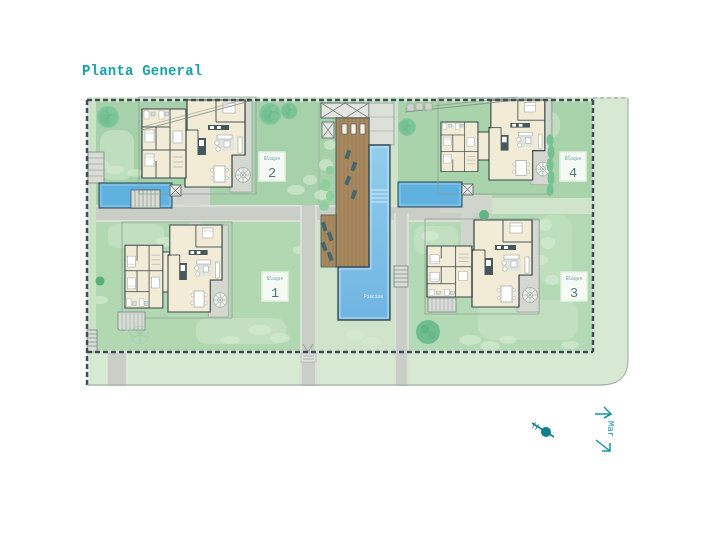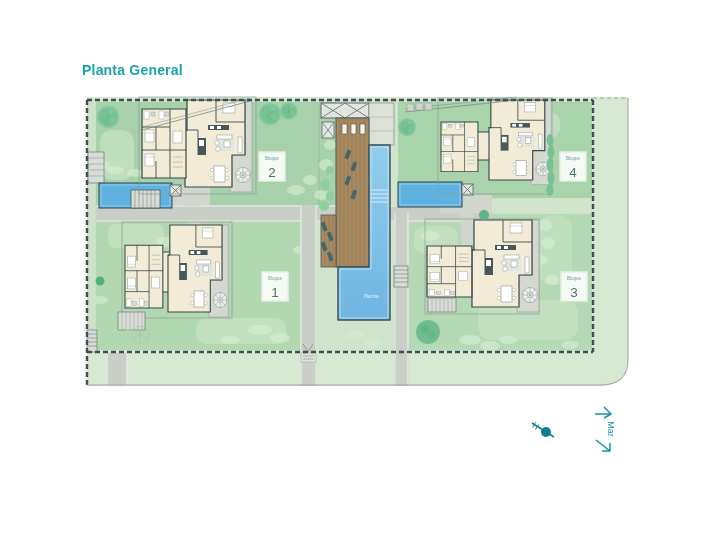--- a/index.html
+++ b/index.html
@@ -1,16 +1,16 @@
 <!DOCTYPE html>
 <html><head>
 <meta charset="utf-8">
 <style>
   html,body{margin:0;padding:0;background:#ffffff;width:720px;height:540px;overflow:hidden;}
-  .wrap{position:relative;width:664px;height:540px;font-family:Liberation Sans, sans-serif;}
+  .wrap{position:relative;width:664px;height:540px;font-family:Liberation Mono, monospace;}
   svg{position:absolute;left:0;top:0;}
 </style>
 </head>
 <body>
 <div class="wrap">
 <svg width="720" height="540" viewBox="0 0 720 540">
 <defs>
 <linearGradient id="poolg" x1="0" y1="0" x2="0" y2="1">
   <stop offset="0" stop-color="#92cdec"></stop>
   <stop offset="1" stop-color="#6fb5e2"></stop>

